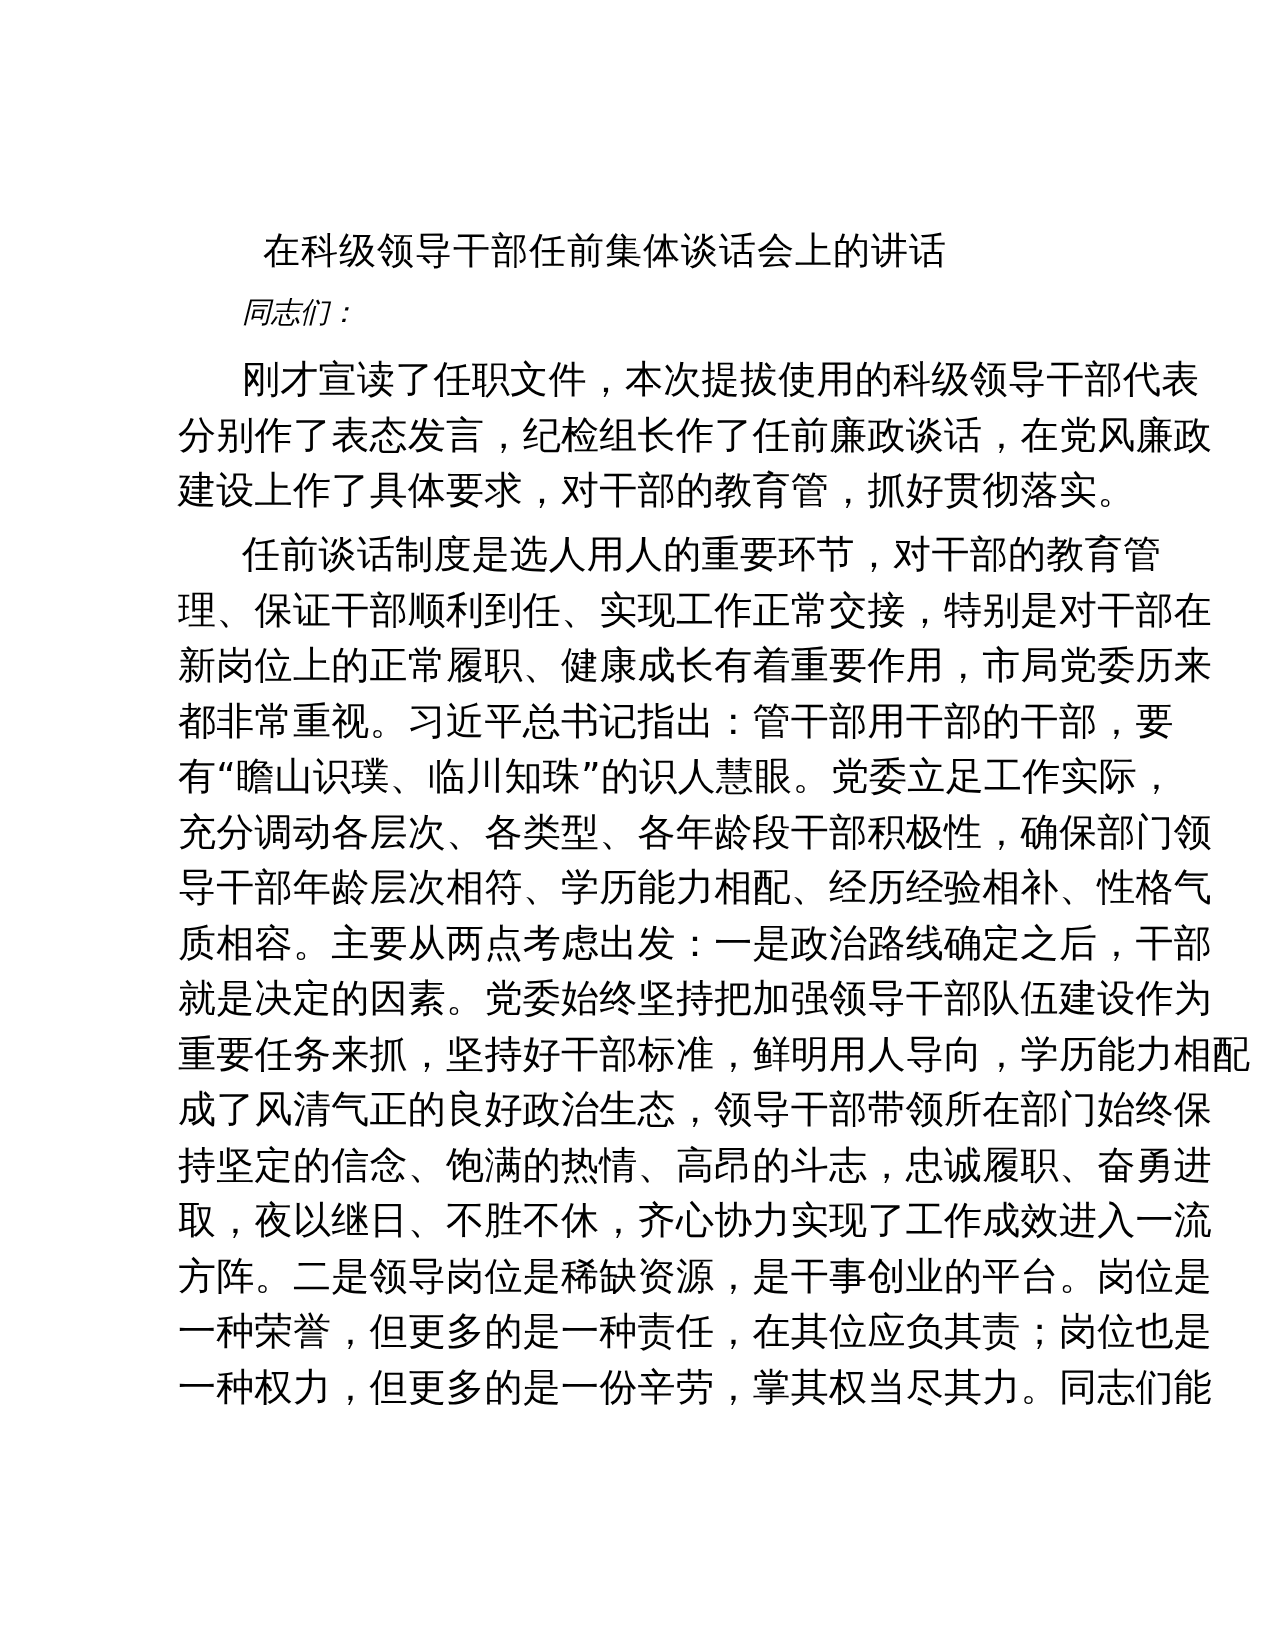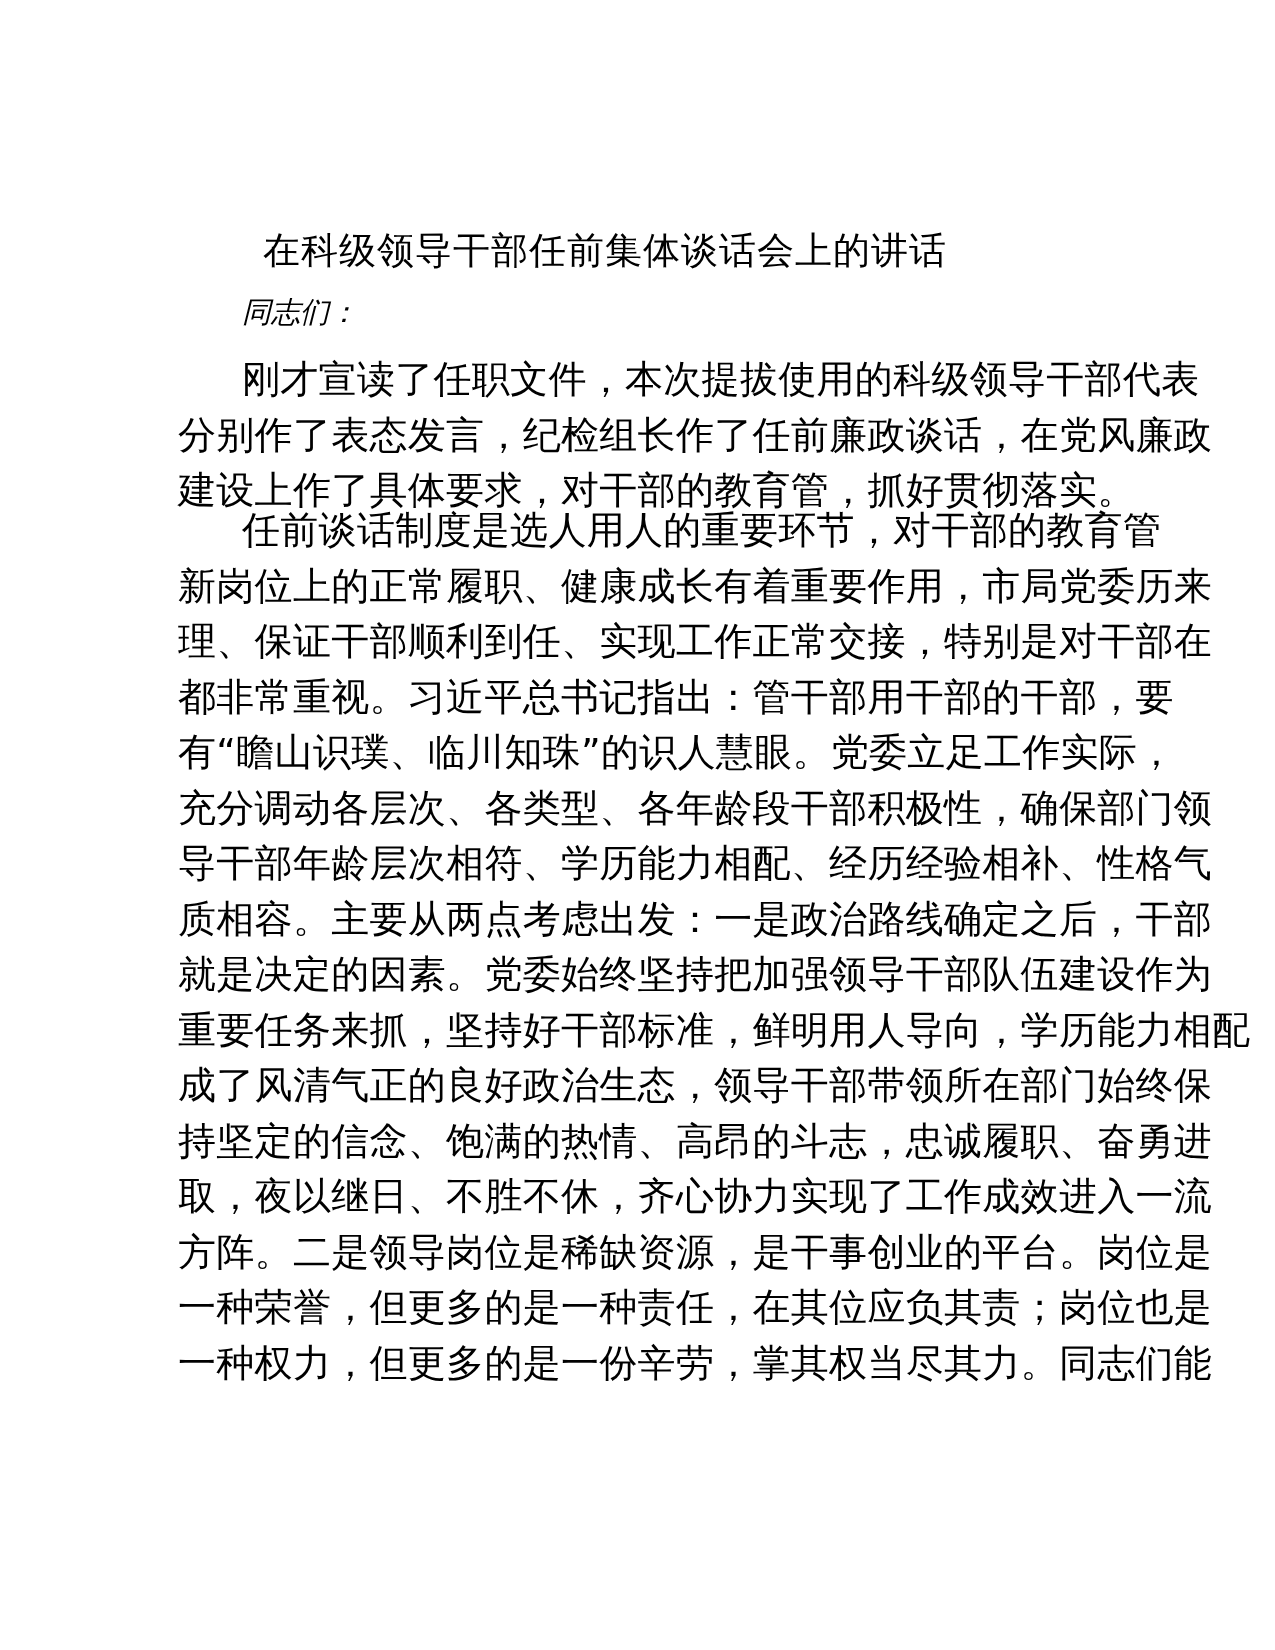--- a/index.html
+++ b/index.html
@@ -19,24 +19,24 @@
 <div>
   <div class="title">在科级领导干部任前集体谈话会上的讲话</div>
   <div class="greeting">同志们：</div>
 
   <div class="para" style="top:355px;">
     <div class="line indent">刚才宣读了任职文件，本次提拔使用的科级领导干部代表</div>
     <div class="line">分别作了表态发言，纪检组长作了任前廉政谈话，在党风廉政</div>
     <div class="line">建设上作了具体要求，对干部的教育管，抓好贯彻落实。</div>
   </div>
 
-  <div class="para" style="top:506px;">
+  <div class="para" style="top:530px;">
     <div class="line indent">任前谈话制度是选人用人的重要环节，对干部的教育管</div>
+    <div class="line">理、保证干部顺利到任、实现工作正常交接，特别是对干部在</div>
     <div class="line">新岗位上的正常履职、健康成长有着重要作用，市局党委历来</div>
-    <div class="line">理、保证干部顺利到任、实现工作正常交接，特别是对干部在</div>
     <div class="line">都非常重视。习近平总书记指出：管干部用干部的干部，要</div>
     <div class="line">有“瞻山识璞、临川知珠”的识人慧眼。党委立足工作实际，</div>
     <div class="line">充分调动各层次、各类型、各年龄段干部积极性，确保部门领</div>
     <div class="line">导干部年龄层次相符、学历能力相配、经历经验相补、性格气</div>
     <div class="line">质相容。主要从两点考虑出发：一是政治路线确定之后，干部</div>
     <div class="line">就是决定的因素。党委始终坚持把加强领导干部队伍建设作为</div>
     <div class="line">重要任务来抓，坚持好干部标准，鲜明用人导向，学历能力相配</div>
     <div class="line">成了风清气正的良好政治生态，领导干部带领所在部门始终保</div>
     <div class="line">持坚定的信念、饱满的热情、高昂的斗志，忠诚履职、奋勇进</div>
     <div class="line">取，夜以继日、不胜不休，齐心协力实现了工作成效进入一流</div>

